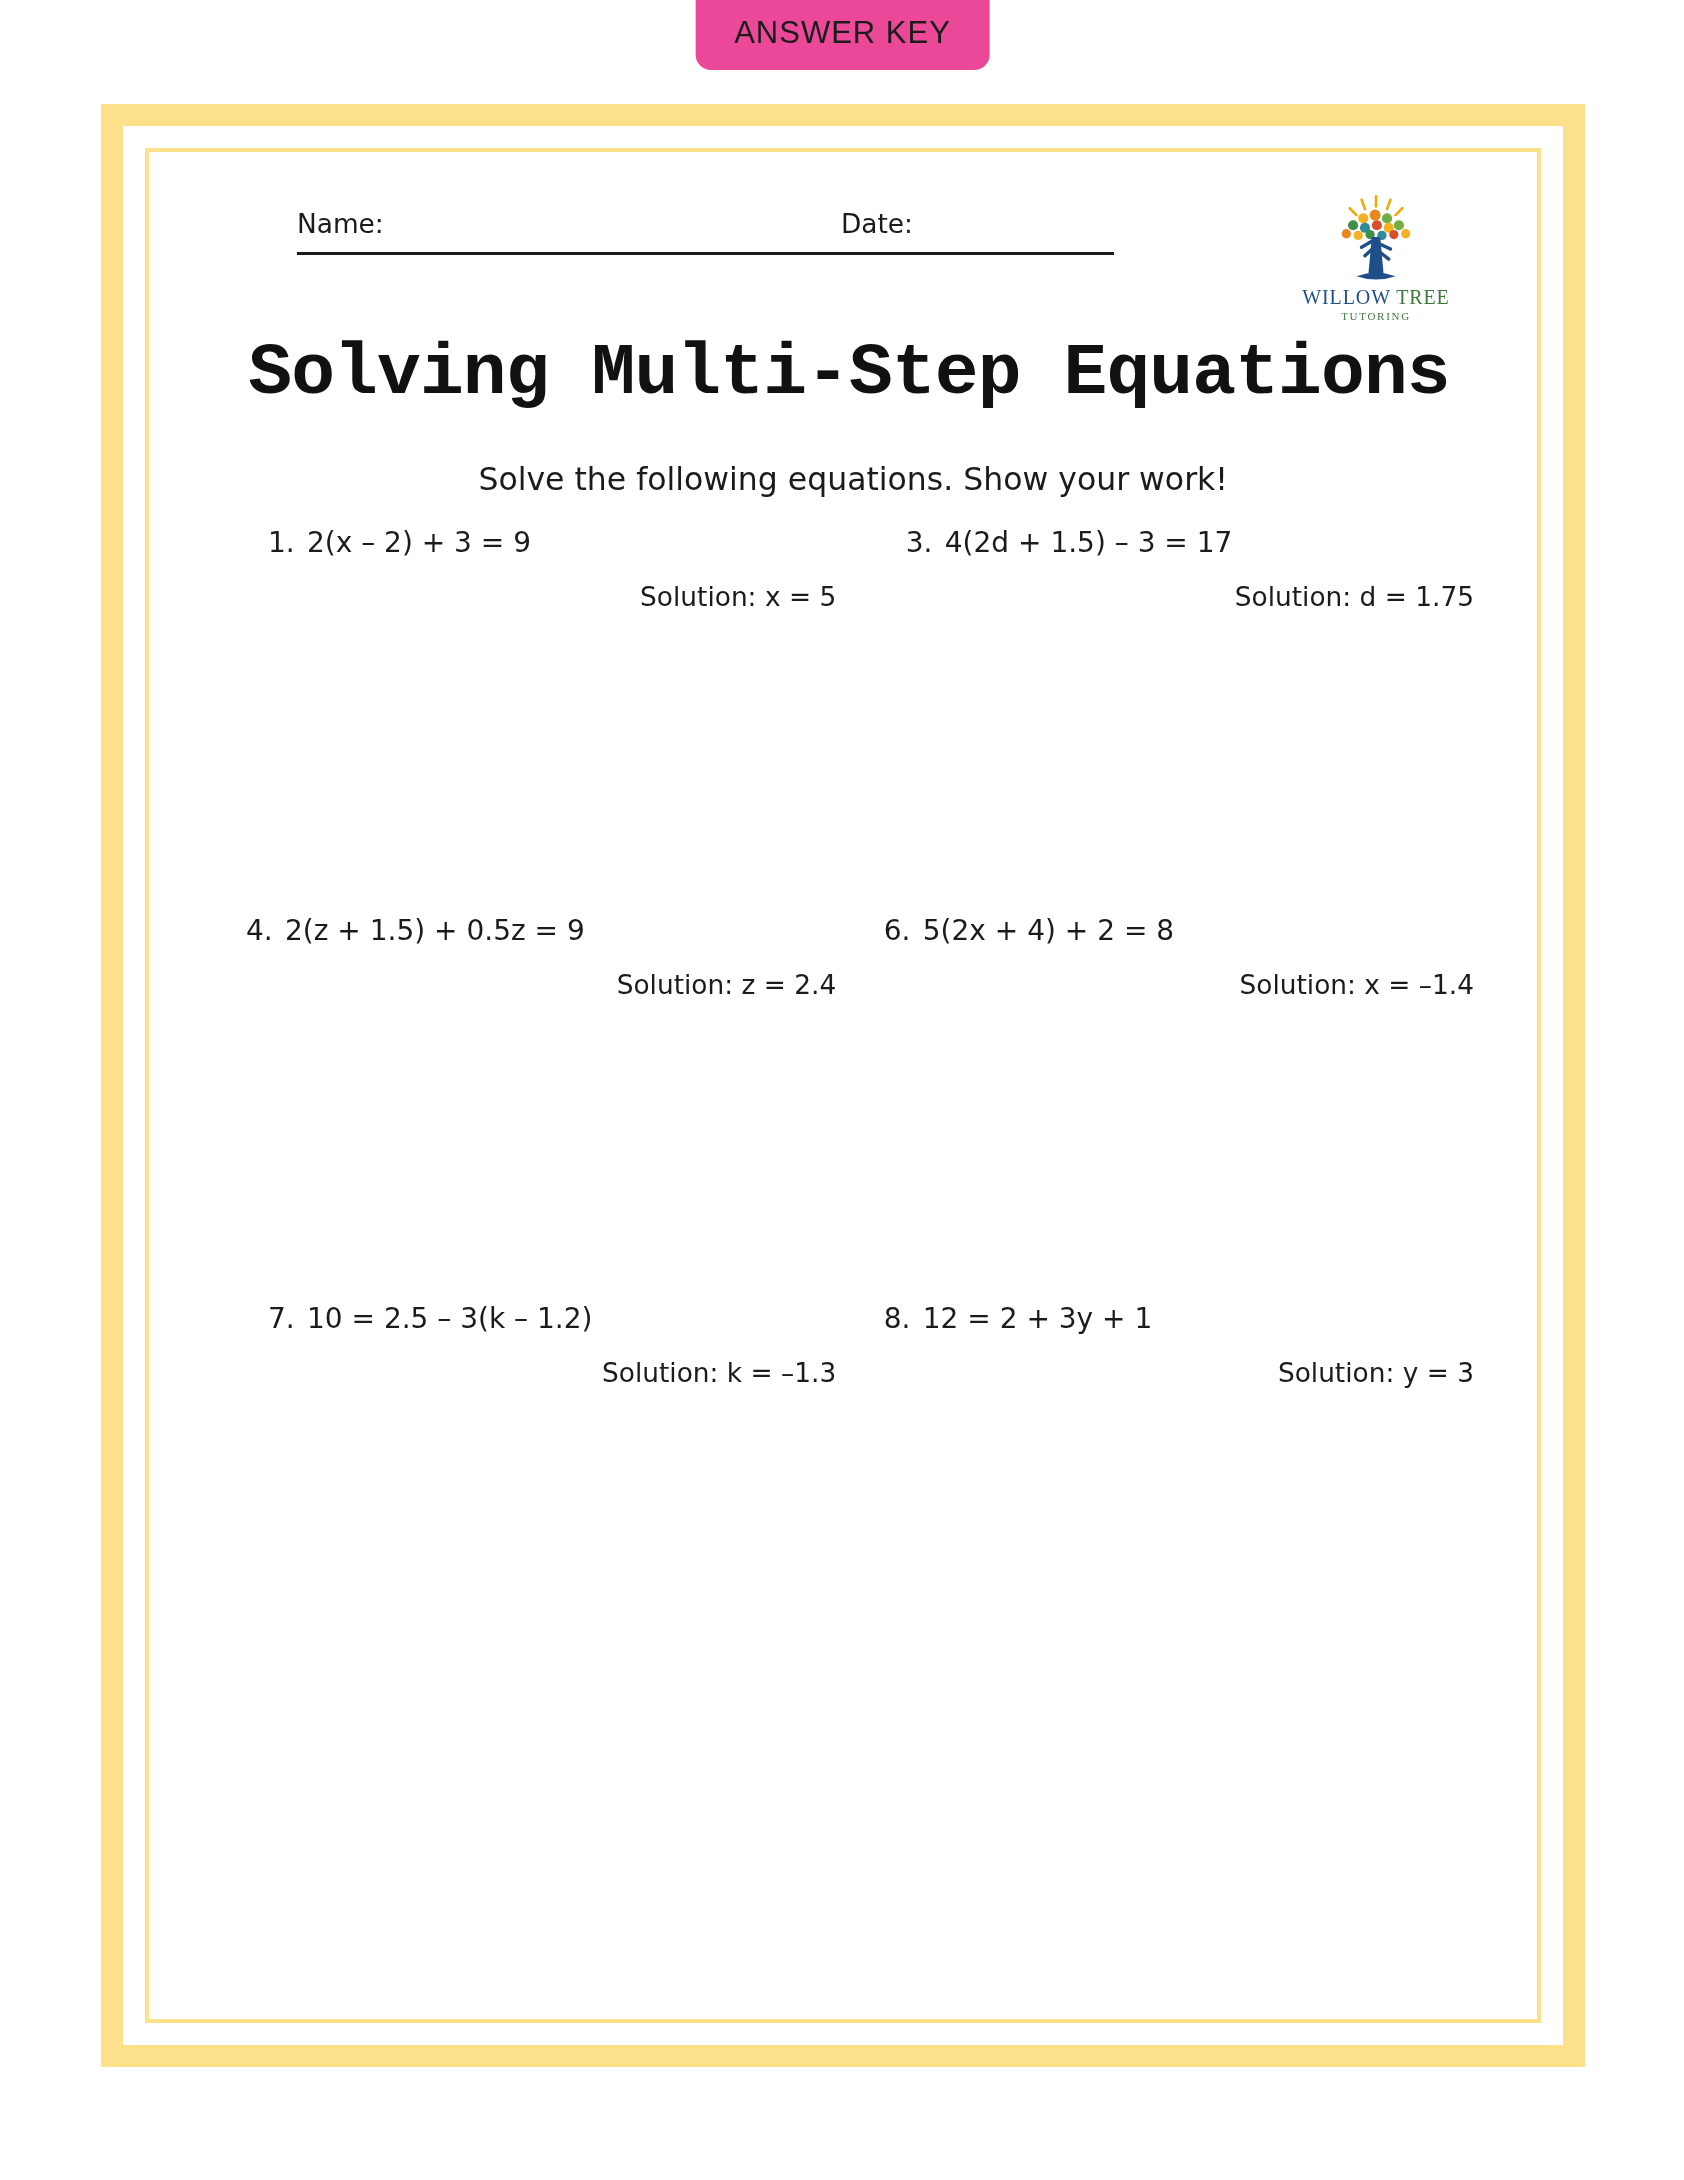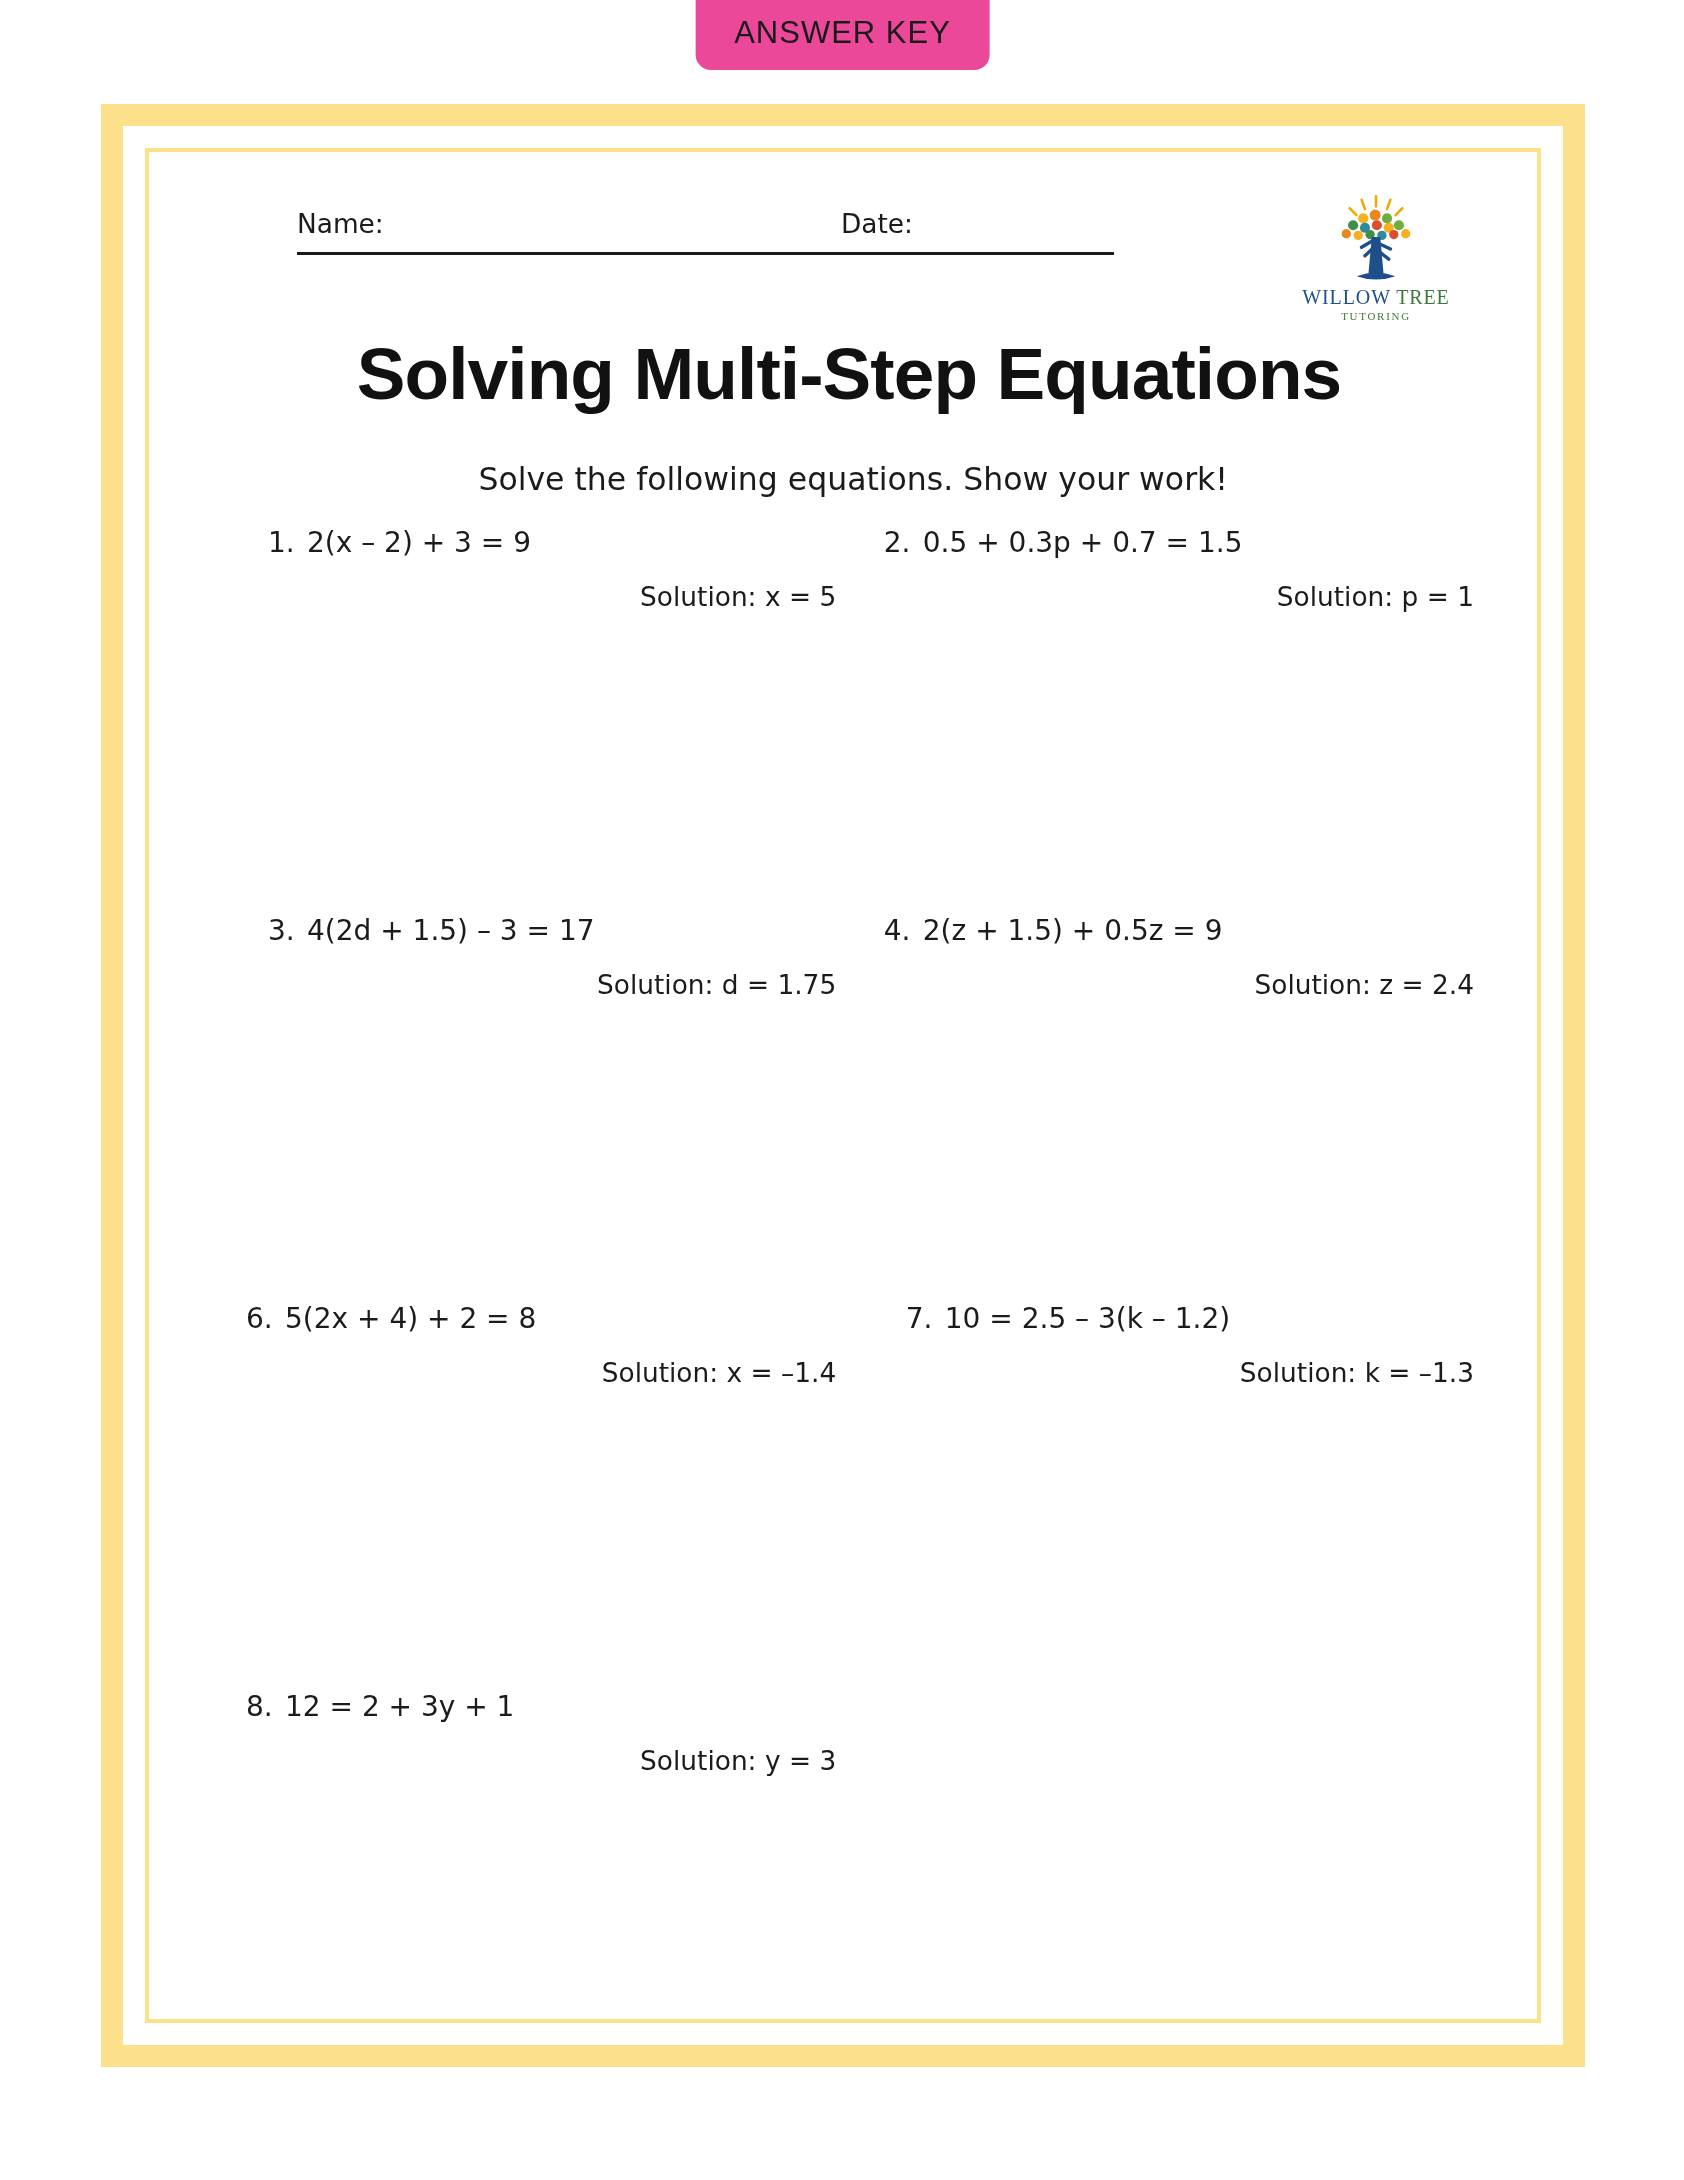--- a/index.html
+++ b/index.html
@@ -113,21 +113,21 @@
   .logo .logo-sub {
     font-family: "Liberation Serif", serif;
     font-size: 11px;
     letter-spacing: 1.7px;
     color: #3c7a3c;
     margin-top: 0.9px;
   }
 
   
   .worksheet-title {
-    font-family: Liberation Sans, sans-serif;
+    font-family: Liberation Mono, monospace;
     font-weight: bold;
     font-size: 73px;
     letter-spacing: -0.9px;
     color: #111111;
     text-align: center;
     margin: 10.2px 0 0 12px;
     line-height: 1.05;
   }
 
   .instructions {
@@ -236,26 +236,20 @@
 
       <div class="problems">
 
         <div class="problem">
           <div class="problem-text">
             <span class="num">1.</span><span>2(x – 2) + 3 = 9</span>
           </div>
           <div class="problem-solution">Solution: x = 5</div>
         </div>
 
-        <div class="problem col2">
-          <div class="problem-text">
-            <span class="num">2.</span><span>0.5 + 0.3p + 0.7 = 1.5</span>
-          </div>
-          <div class="problem-solution">Solution: p = 1</div>
-        </div>
 
         <div class="problem">
           <div class="problem-text">
             <span class="num">3.</span><span>4(2d + 1.5) – 3 = 17</span>
           </div>
           <div class="problem-solution">Solution: d = 1.75</div>
         </div>
 
         <div class="problem col2">
           <div class="problem-text">

